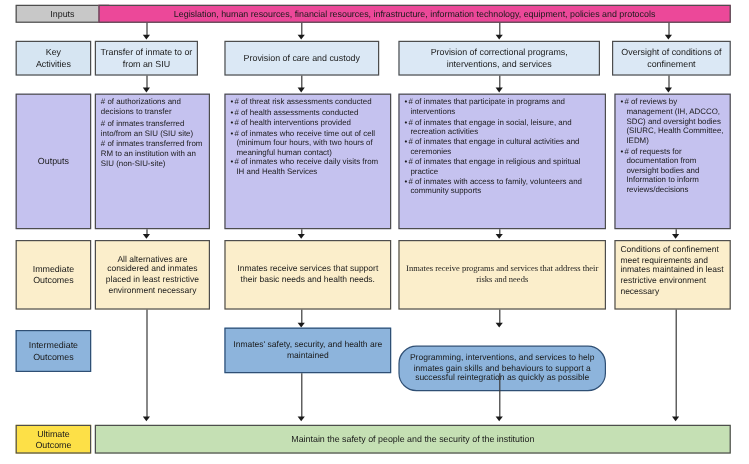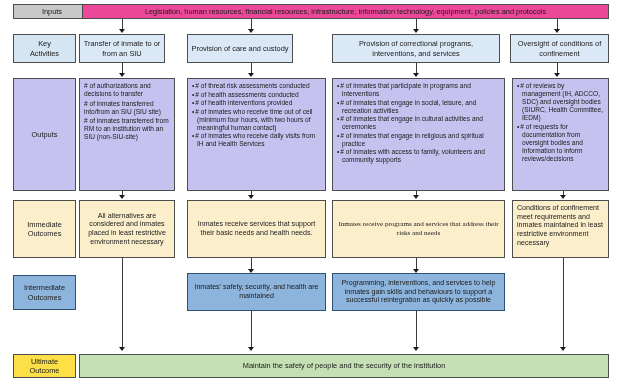--- a/index.html
+++ b/index.html
@@ -126,21 +126,21 @@
   <div class="vline" style="left:251px;top:19px;height:12px;"></div>
   <div class="arrowhead" style="left:248px;top:29px;"></div>
   <div class="vline" style="left:416px;top:19px;height:12px;"></div>
   <div class="arrowhead" style="left:413px;top:29px;"></div>
   <div class="vline" style="left:557px;top:19px;height:12px;"></div>
   <div class="arrowhead" style="left:554px;top:29px;"></div>
 
   <div class="box key-box" style="left:79px;top:34px;width:86px;height:29px;">
     <span class="txt">Transfer of inmate to or from an SIU</span>
   </div>
-  <div class="box key-box" style="left:187px;top:34px;width:106px;height:29px;">
+  <div class="box key-box" style="left:187px;top:34px;width:129px;height:29px;">
     <span class="txt">Provision of care and custody</span>
   </div>
   <div class="box key-box" style="left:332px;top:34px;width:168px;height:29px;">
     <span class="txt">Provision of correctional programs, interventions, and services</span>
   </div>
   <div class="box key-box" style="left:510px;top:34px;width:99px;height:29px;">
     <span class="txt">Oversight of conditions of confinement</span>
   </div>
 
   <div class="vline" style="left:122px;top:63px;height:11px;"></div>
@@ -225,21 +225,21 @@
 
   <div class="vline" style="left:416px;top:258px;height:13px;"></div>
   <div class="arrowhead" style="left:413px;top:269px;"></div>
 
   <div class="vline" style="left:563px;top:258px;height:91px;"></div>
   <div class="arrowhead" style="left:560px;top:347px;"></div>
 
   <div class="box int-box" style="left:187px;top:273px;width:139px;height:38px;">
     <span class="txt">Inmates' safety, security, and health are maintained</span>
   </div>
-  <div class="box int-box" style="left:332px;top:273px;width:173px;height:38px;">
+  <div class="box int-box" style="left:332px;top:288px;width:173px;height:38px;border-radius:15px;">
     <span class="txt">Programming, interventions, and services to help inmates gain skills and behaviours to support a successful reintegration as quickly as possible</span>
   </div>
 
   <div class="vline" style="left:251px;top:311px;height:38px;"></div>
   <div class="arrowhead" style="left:248px;top:347px;"></div>
   <div class="vline" style="left:416px;top:311px;height:38px;"></div>
   <div class="arrowhead" style="left:413px;top:347px;"></div>
 
   <div class="box ult-box" style="left:79px;top:354px;width:530px;height:24px;">
     <span class="txt">Maintain the safety of people and the security of the institution</span>

